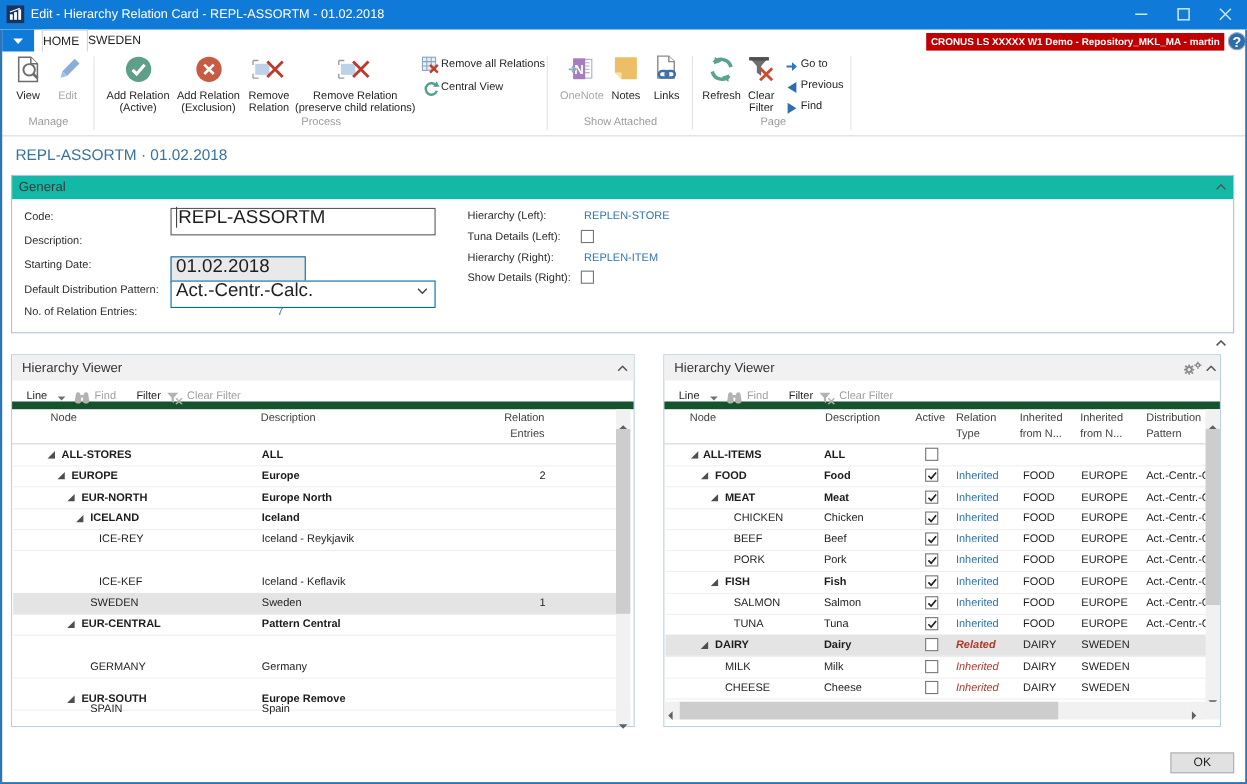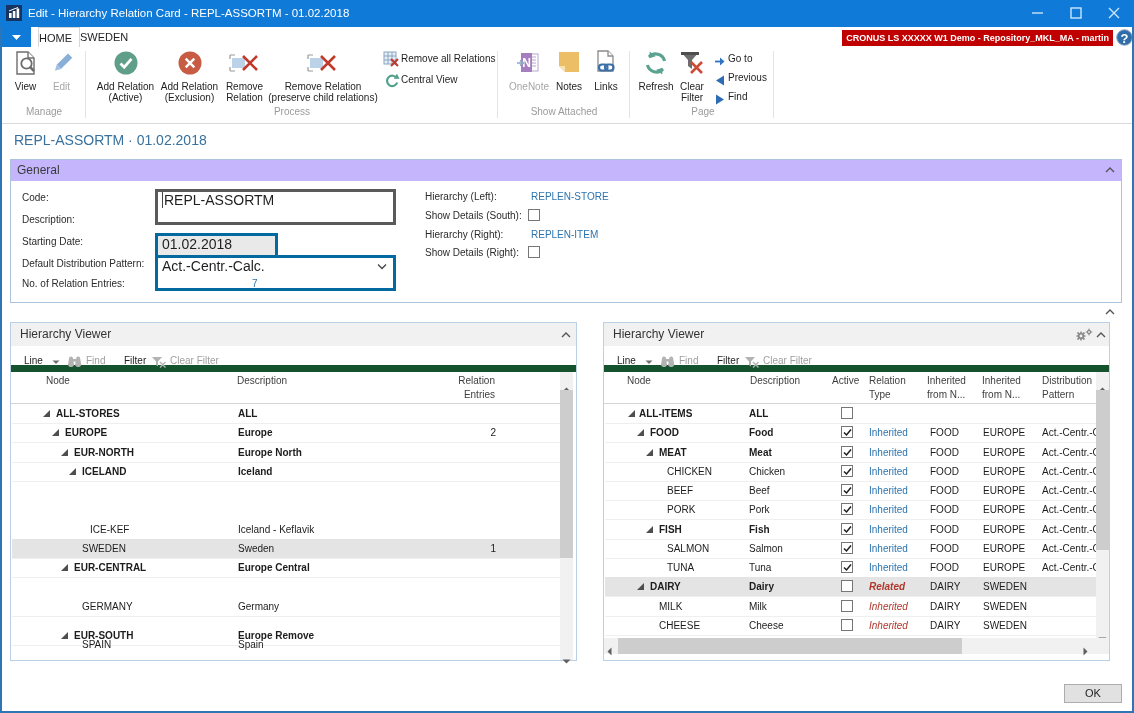--- a/index.html
+++ b/index.html
@@ -13,23 +13,23 @@
 .ribbon{position:absolute;left:0;top:47px;width:1134px;height:77px;background:#fff;border-bottom:1px solid #d9d9d9}
 .rsep{position:absolute;top:51px;height:67px;width:1px;background:#e4e4e4}
 .glabel{position:absolute;top:106px;font-size:10px;color:#9b9b9b;text-align:center;white-space:nowrap}
 .bb{position:absolute;top:50px;text-align:center;font-size:10px;color:#1e1e1e;line-height:11px}
 .bb .lbl{margin-top:3px;white-space:nowrap}
 .bb.dis{color:#a6a6a6}
 .sbtn{position:absolute;font-size:10px;color:#1e1e1e;white-space:nowrap}
 .redbar{position:absolute;top:30px;right:21px;height:16px;background:#c00000;color:#fff;font-size:9px;font-weight:bold;line-height:16px;padding:0 4px;white-space:nowrap}
 .ptitle{position:absolute;left:14px;top:132px;font-size:14px;color:#38719e;white-space:nowrap}
 .gbox{position:absolute;left:10px;top:159px;width:1112px;height:144px;border:1px solid #abc3dd;background:#fff}
-.ghead{position:absolute;left:0;top:0;width:100%;height:21px;background:#c4b5fd;font-size:12px;color:#3a3a3a;line-height:21px;padding-left:6px}
+.ghead{position:absolute;left:0;top:0;width:100%;height:21px;background:#14b8a6;font-size:12px;color:#3a3a3a;line-height:21px;padding-left:6px}
 .flab{position:absolute;font-size:10px;color:#2b2b2b;white-space:nowrap}
-.fin{position:absolute;height:36px;border:3px solid #0369a1;background:#fff;font-size:14px;color:#1e1e1e;line-height:16px;padding-left:4px;white-space:nowrap}
+.fin{position:absolute;height:25px;border:1px solid #0369a1;background:#fff;font-size:17px;color:#1e1e1e;line-height:16px;padding-left:4px;white-space:nowrap}
 .blue{color:#2e74ad}
 .cbx{position:absolute;width:12px;height:12px;border:1px solid #767676;background:#fff}
 .panel{position:absolute;top:322px;height:339px;border:1px solid #bad0e7;background:#fff}
 .phead{position:absolute;left:0;top:0;width:100%;height:23px;background:#f1f1f1;font-size:12px;color:#333;line-height:23px;padding-left:9px}
 .ptool{position:absolute;left:0;top:23px;width:100%;height:26px;border-bottom:7px solid #14532d;font-size:10px}
 .ti{position:absolute;top:9px;white-space:nowrap;color:#1e1e1e}
 .tdis{color:#a0a0a0}
 .chead{position:absolute;font-size:10px;color:#404040;white-space:nowrap}
 .lr{position:absolute;left:1px;height:20px;border-bottom:1px solid #efefef;font-size:10px;color:#1c1c1c}
 .lr span,.lr b{position:absolute;top:4px;white-space:nowrap}
@@ -181,21 +181,21 @@
 <div class="flab" style="left:22px;top:236px">Starting Date:</div>
 <div class="flab" style="left:22px;top:258px">Default Distribution Pattern:</div>
 <div class="flab" style="left:22px;top:278px">No. of Relation Entries:</div>
 <div class="fin" style="left:155px;top:189px;width:241px;border-color:#5a5a5a"><span style="border-left:1px solid #444;padding-left:1px">REPL-ASSORTM</span></div>
 <div class="fin" style="left:155px;top:233px;width:123px;background:#e9e9e9">01.02.2018</div>
 <div class="fin" style="left:155px;top:255px;width:241px">Act.-Centr.-Calc.<svg style="position:absolute;right:6px;top:5px" width="10" height="7">
         <path d="M1 1.5 L5 5.5 L9 1.5" stroke="#444" stroke-width="1.3" fill="none"></path>
       </svg></div>
 <div class="flab blue" style="left:252px;top:278px">7</div>
 <div class="flab" style="left:425px;top:191px">Hierarchy (Left):</div>
-<div class="flab" style="left:425px;top:210px">Show Details (South):</div>
+<div class="flab" style="left:425px;top:210px">Tuna Details (Left):</div>
 <div class="flab" style="left:425px;top:229px">Hierarchy (Right):</div>
 <div class="flab" style="left:425px;top:247px">Show Details (Right):</div>
 <div class="flab blue" style="left:531px;top:191px">REPLEN-STORE</div>
 <div class="cbx" style="left:528px;top:209px"></div>
 <div class="flab blue" style="left:531px;top:229px">REPLEN-ITEM</div>
 <div class="cbx" style="left:528px;top:246px"></div>
 
 <svg class="abs" style="left:1105px;top:309px" width="10" height="6">
       <path d="M1 5 L5 1 L9 5" stroke="#555" stroke-width="1.4" fill="none"></path>
     </svg>
@@ -249,35 +249,39 @@
         <b style="left:62px">EUR-NORTH</b>
         <b style="left:226px">Europe North</b>
       </div>
 <div class="lr" style="top:139px;width:549px">
         <svg class="tri" style="left:57px" width="7" height="7">
           <path d="M7 0 V7 H0 Z" fill="#4e4e4e"></path>
         </svg>
         <b style="left:70px">ICELAND</b>
         <b style="left:226px">Iceland</b>
       </div>
+<div class="lr" style="top:158px;width:549px">
+        <span style="left:78px">ICE-REY</span>
+        <span style="left:226px">Iceland - Reykjavik</span>
+      </div>
 <div class="lr" style="top:197px;width:549px">
         <span style="left:78px">ICE-KEF</span>
         <span style="left:226px">Iceland - Keflavik</span>
       </div>
 <div class="lr sel" style="top:216px;width:549px">
         <span style="left:70px">SWEDEN</span>
         <span style="left:226px">Sweden</span>
         <span style="left:430px;width:54px;text-align:right">1</span>
       </div>
 <div class="lr" style="top:235px;width:549px">
         <svg class="tri" style="left:49px" width="7" height="7">
           <path d="M7 0 V7 H0 Z" fill="#4e4e4e"></path>
         </svg>
         <b style="left:62px">EUR-CENTRAL</b>
-        <b style="left:226px">Europe Central</b>
+        <b style="left:226px">Pattern Central</b>
       </div>
 <div class="lr" style="top:274px;width:549px">
         <span style="left:70px">GERMANY</span>
         <span style="left:226px">Germany</span>
       </div>
 <div class="lr" style="top:303px;width:549px">
         <svg class="tri" style="left:49px" width="7" height="7">
           <path d="M7 0 V7 H0 Z" fill="#4e4e4e"></path>
         </svg>
         <b style="left:62px">EUR-SOUTH</b>

